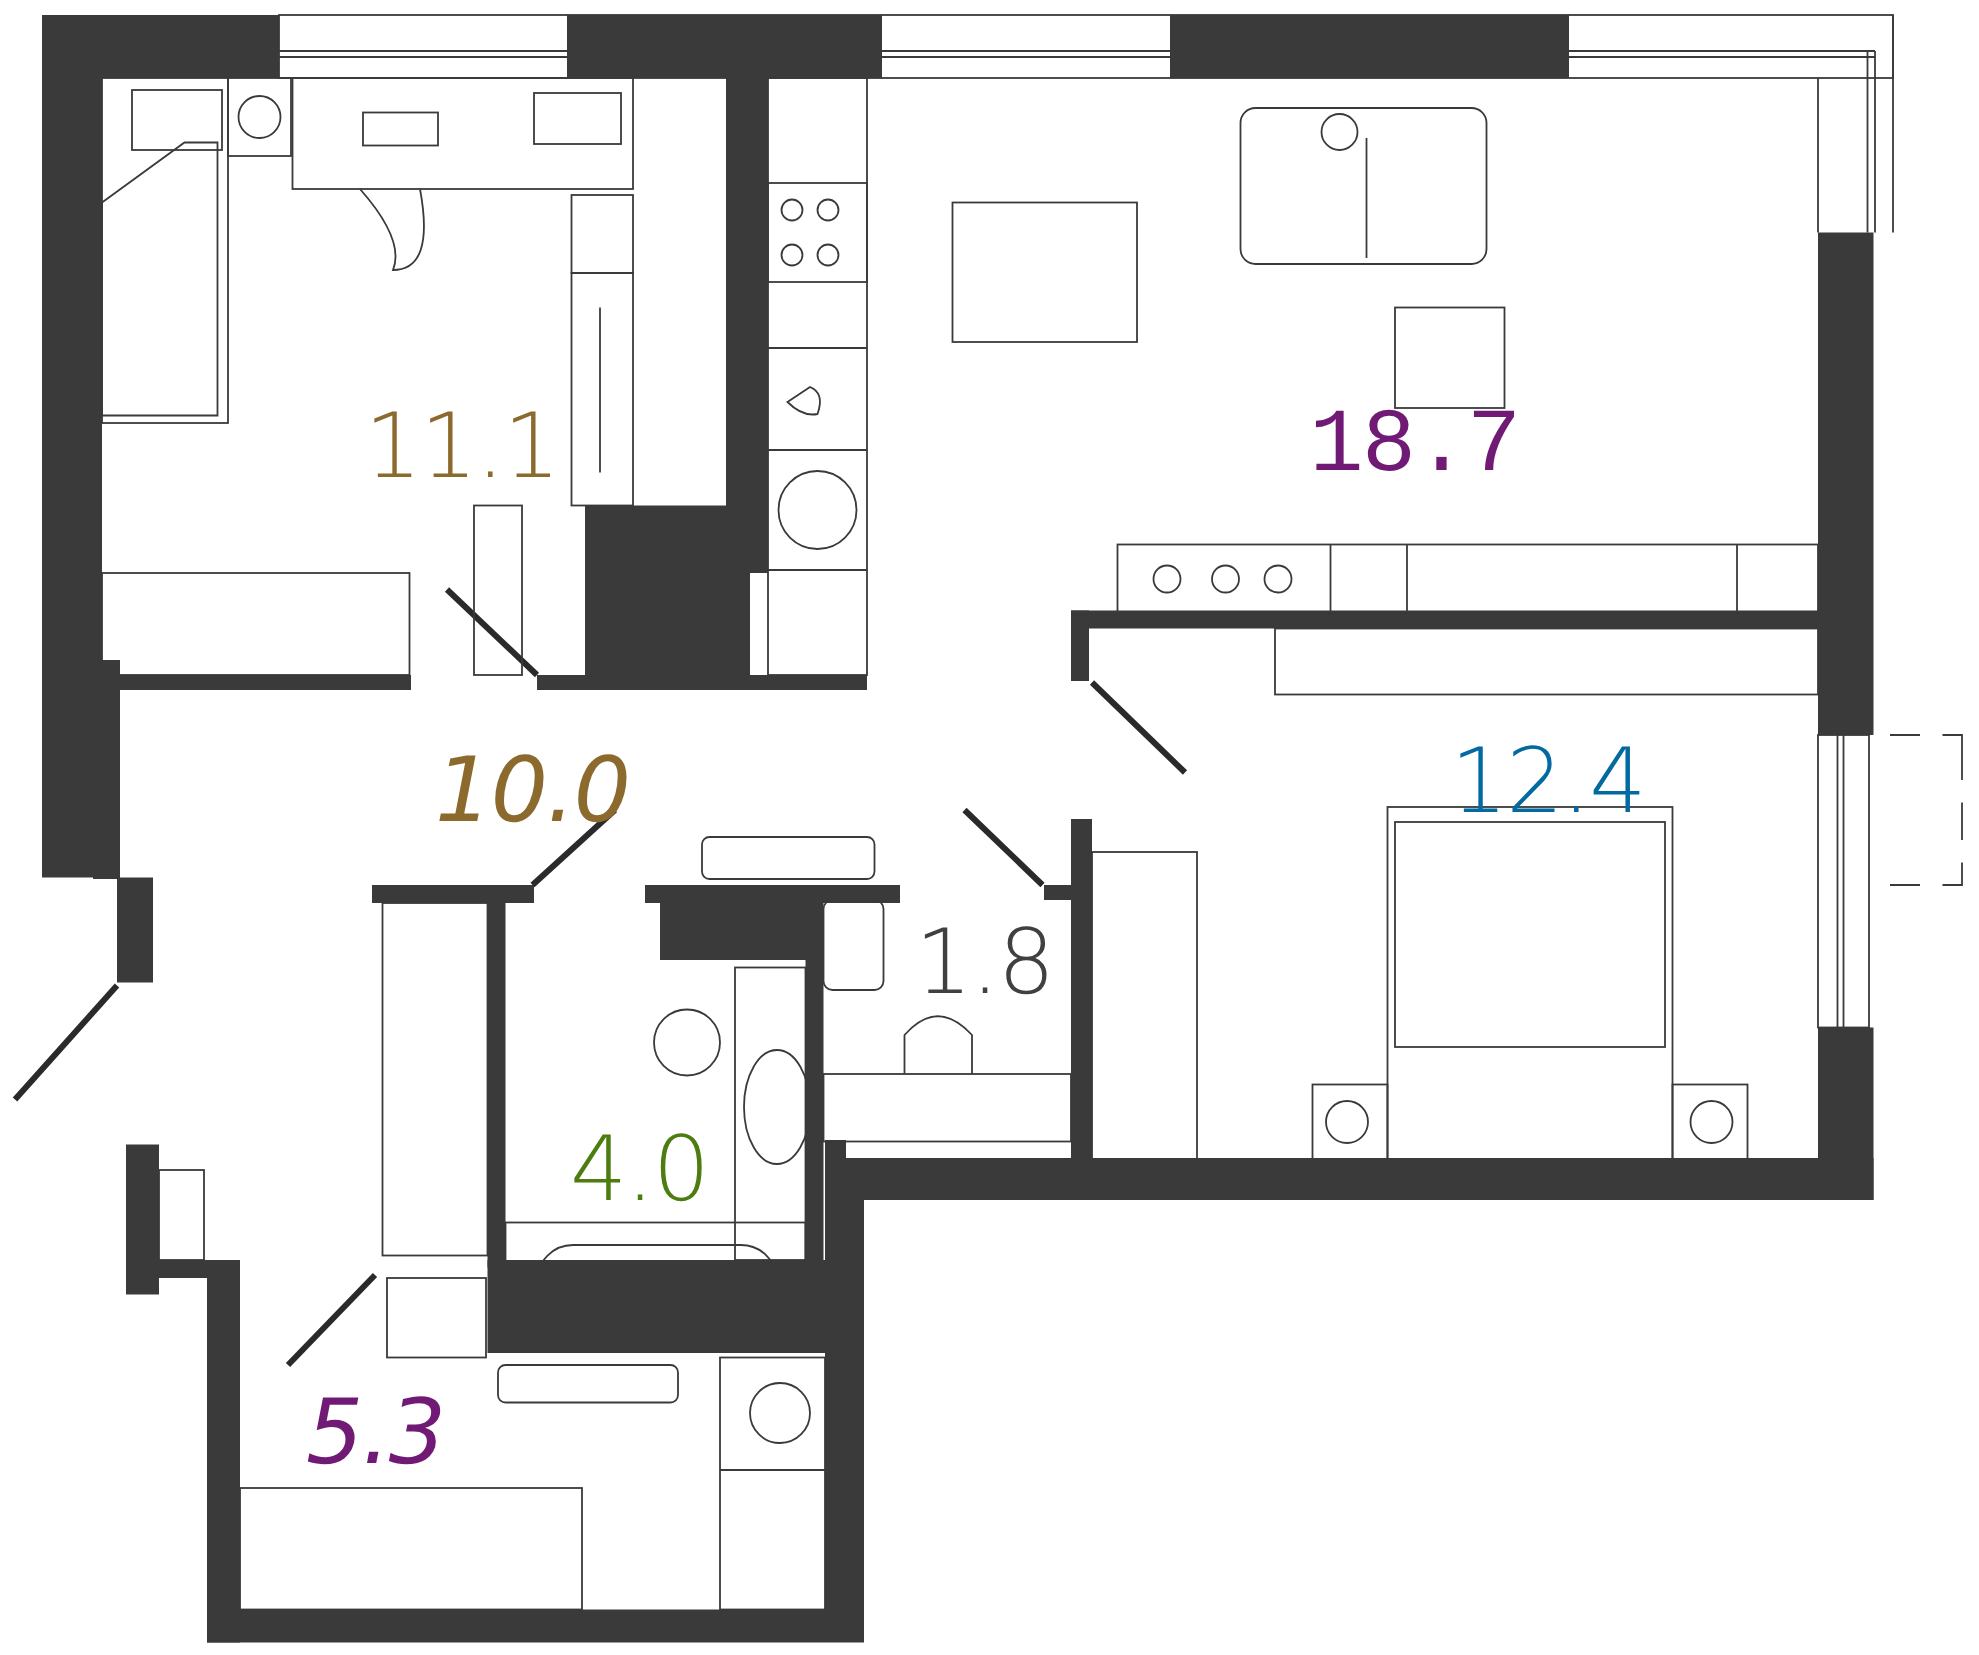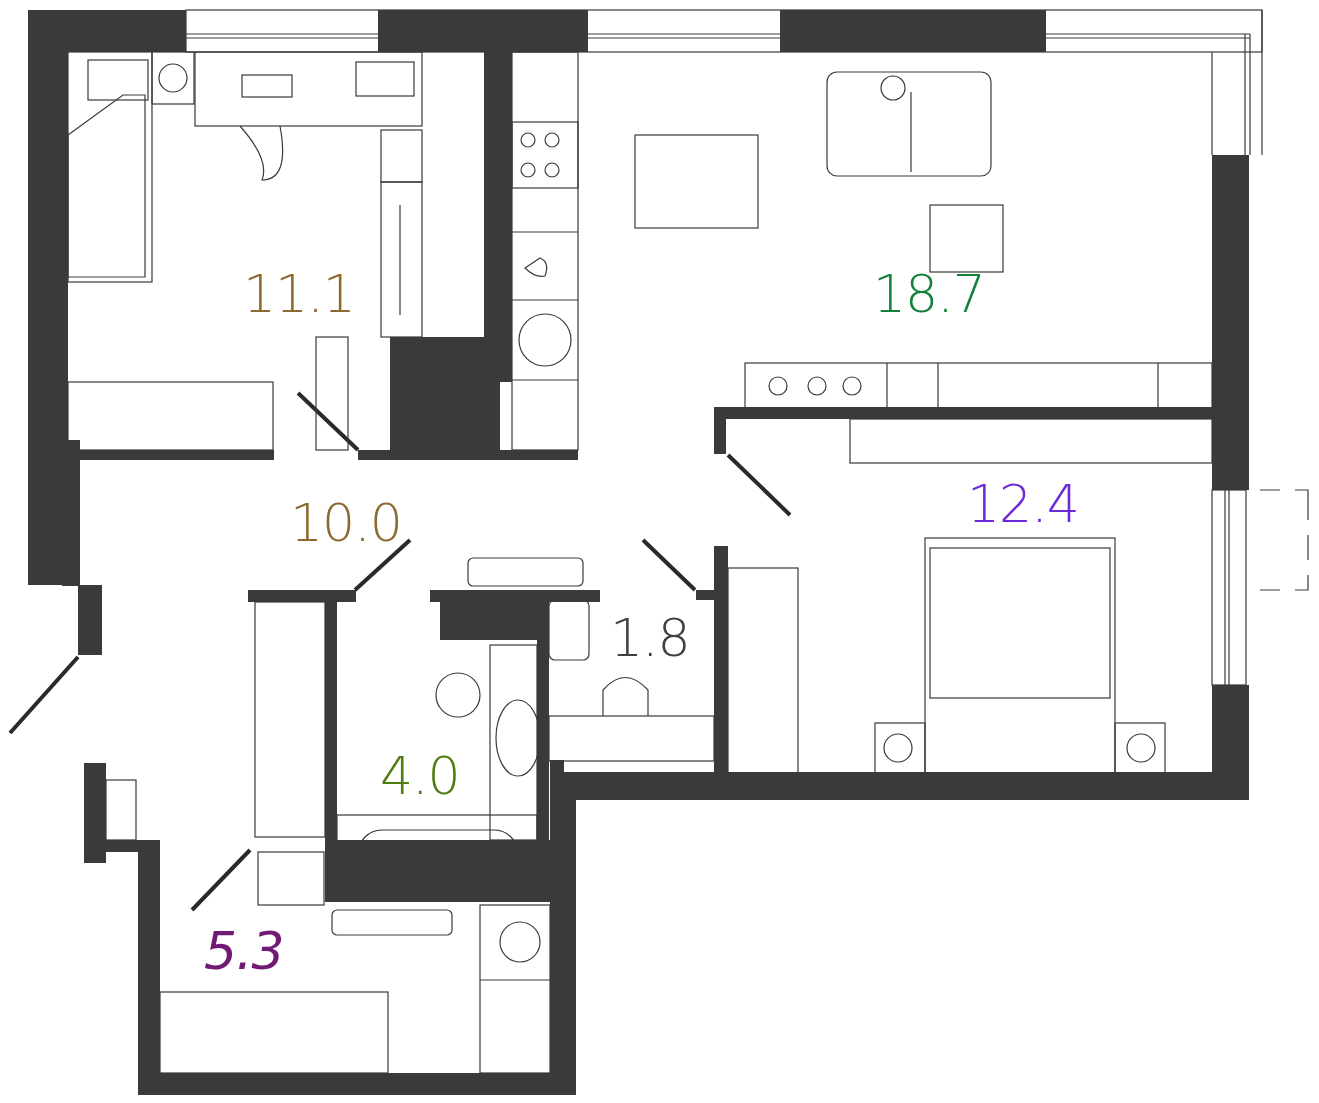--- a/index.html
+++ b/index.html
@@ -1,21 +1,21 @@
 <!DOCTYPE html>
 <html><head>
 <meta charset="utf-8">
 <style>
   html, body { margin: 0; padding: 0; background: #ffffff; }
   body { width: 1319px; height: 1103px; position: relative; overflow: hidden; font-family: "DejaVu Sans", sans-serif; }
   #plan { position: absolute; left: 0; top: 0; }
   .wall { fill: #3a3a3a; }
   .ln { fill: none; stroke: #3a3a3a; stroke-width: 1.2; }
   .door { stroke: #2a2a2a; stroke-width: 4; stroke-linecap: butt; }
-  .area-label { position: absolute; font-family: "DejaVu Sans", sans-serif; font-weight: 300; font-size: 52px; letter-spacing: -1px; line-height: 1; }
+  .area-label { position: absolute; font-family: "DejaVu Sans", sans-serif; font-weight: 300; font-size: 60px; letter-spacing: -1px; line-height: 1; }
 </style>
 </head>
 <body>
 
 <svg id="plan" width="1319" height="1103" viewBox="0 0 1319 1103" xmlns="http://www.w3.org/2000/svg">
 
   <g>
     <rect class="ln" x="186" y="10" width="1076" height="42"></rect>
     <line class="ln" x1="186" y1="34" x2="1250" y2="34"></line>
     <line class="ln" x1="186" y1="38" x2="1250" y2="38"></line>
@@ -147,18 +147,18 @@
     <rect class="ln" x="480" y="905" width="70" height="168"></rect>
     <line class="ln" x1="480" y1="978" x2="480" y2="978"></line>
     <line class="ln" x1="480" y1="980" x2="550" y2="980"></line>
     <circle class="ln" cx="520" cy="942" r="20"></circle>
     <rect class="ln" x="160" y="992" width="228" height="81"></rect>
     <rect class="ln" x="106" y="780" width="30" height="60"></rect>
   </g>
 </svg>
 
 <div class="area-label" style="left:243px;top:268px;color:#8c6a2e;">11.1</div>
-<div class="area-label" style="left:873px;top:268px;color:#15803d;">18.7</div>
-<div class="area-label" style="left:290px;top:497px;color:#8c6a2e;">10.0</div>
-<div class="area-label" style="left:967px;top:478px;color:#6d28d9;">12.4</div>
+<div class="area-label" style="left:873px;top:268px;color:#701a75;font-family:Liberation Mono, monospace;">18.7</div>
+<div class="area-label" style="left:290px;top:497px;color:#8c6a2e;font-style:italic;">10.0</div>
+<div class="area-label" style="left:967px;top:491px;color:#0369a1;">12.4</div>
 <div class="area-label" style="left:610px;top:612px;color:#404040;">1.8</div>
 <div class="area-label" style="left:380px;top:750px;color:#4d7c0f;">4.0</div>
 <div class="area-label" style="left:204px;top:925px;color:#701a75;font-style:italic;">5.3</div>
 
 </body></html>

